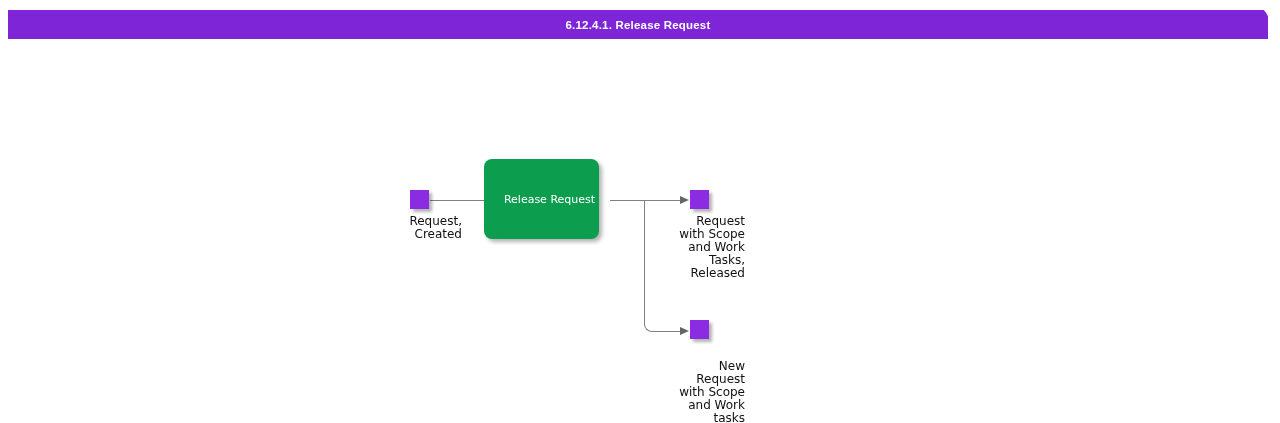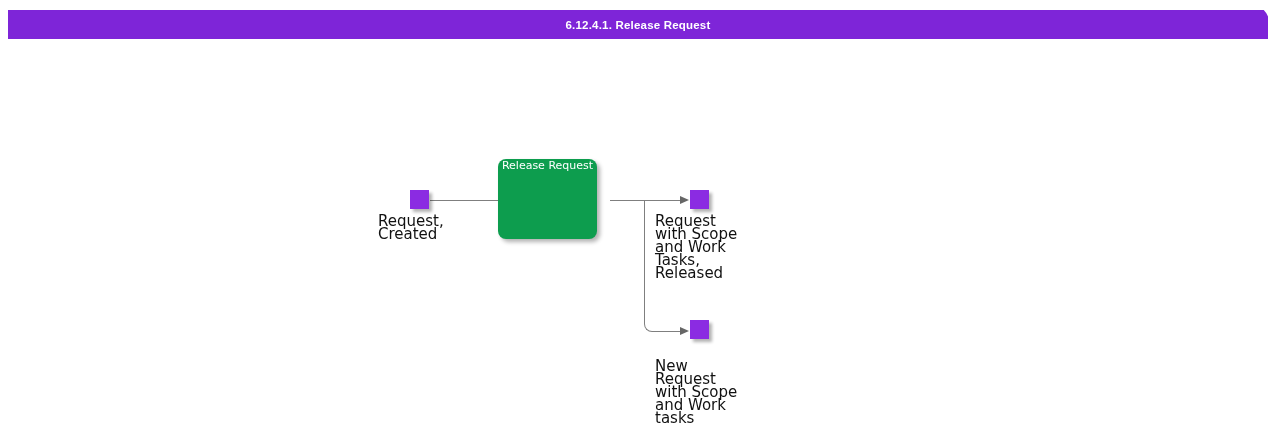--- a/index.html
+++ b/index.html
@@ -36,41 +36,43 @@
   }
   .event-square {
     position: absolute;
     width: 19px;
     height: 19px;
     background: #8b2be2;
     box-shadow: 3px 3px 3px rgba(0,0,0,0.30);
   }
   .task-box {
     position: absolute;
-    left: 498px;
+    left: 484px;
     top: 159px;
     width: 99px;
     height: 80px;
     background: #0d9d4e;
     border-radius: 8px;
     box-shadow: 3px 3px 4px rgba(0,0,0,0.30);
     display: flex;
+    align-items: center;
     justify-content: center;
+    padding-left: 16px;
   }
   .task-box .task-text {
     color: #ffffff;
     font-size: 11px;
     white-space: nowrap;
   }
   .node-label {
     position: absolute;
-    font-size: 15px;
+    font-size: 12px;
     line-height: 13px;
     color: #111111;
-    text-align: left;
+    text-align: right;
     white-space: pre-line;
   }
   .h-line {
     position: absolute;
     height: 1px;
     background: #7f7f7f;
   }
   .elbow {
     position: absolute;
     border-left: 1px solid #7f7f7f;

